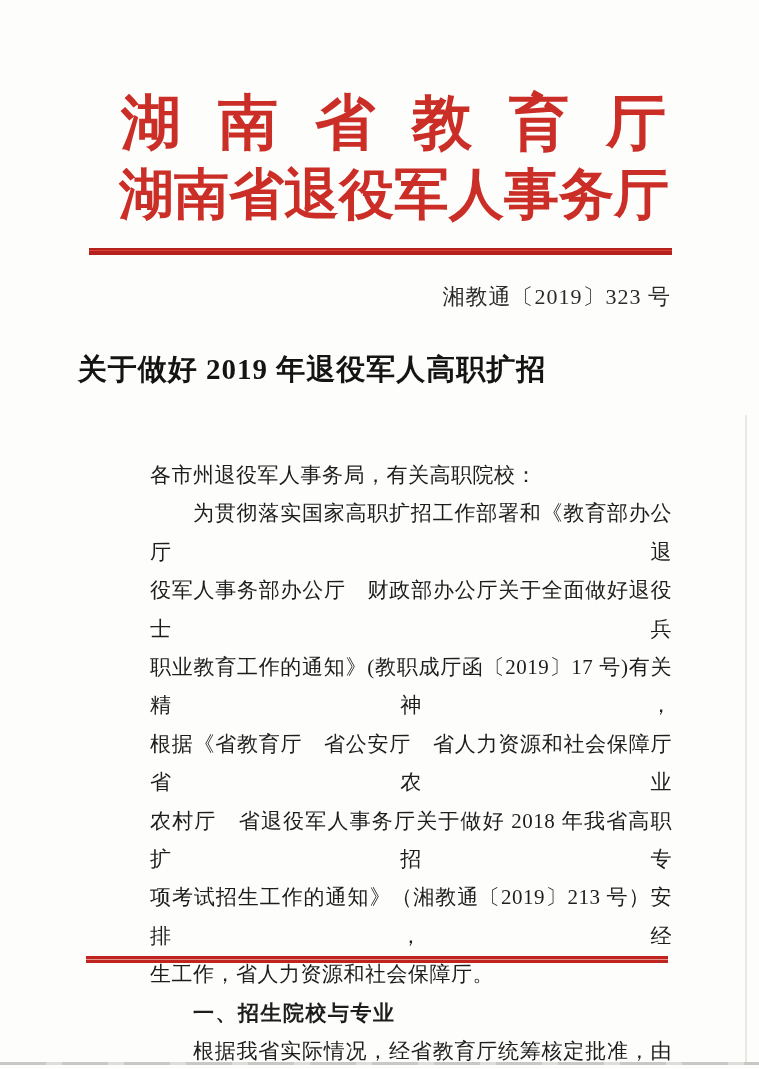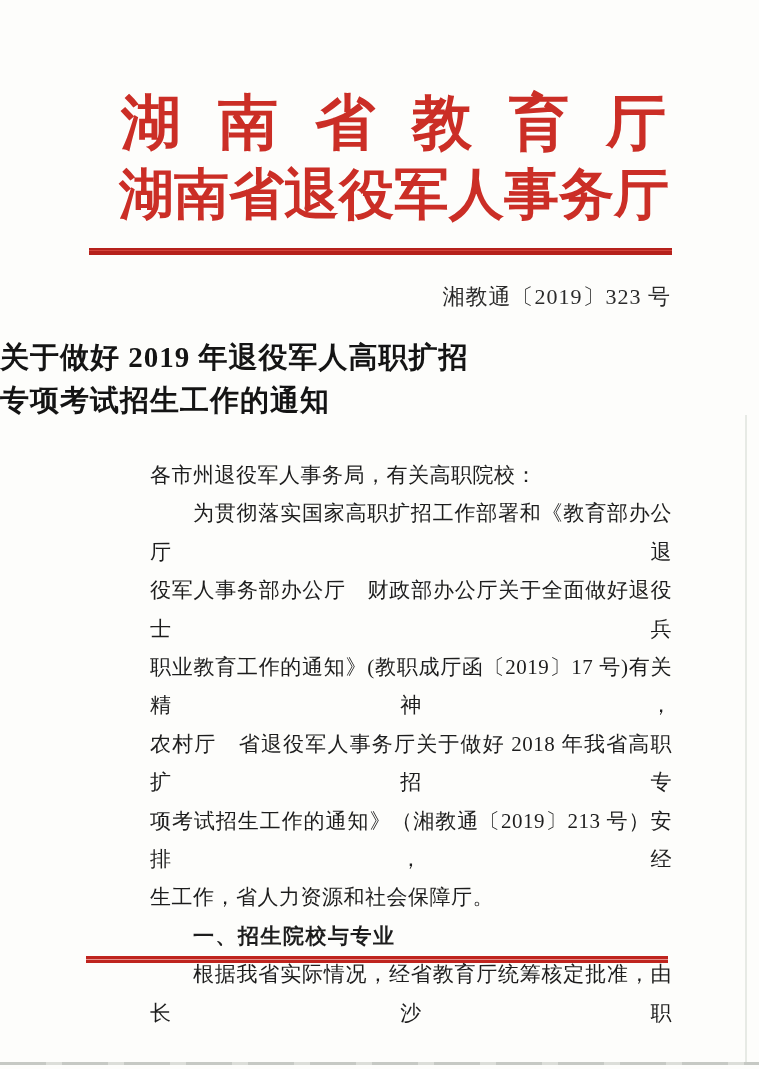--- a/index.html
+++ b/index.html
@@ -42,22 +42,22 @@
     position:absolute;
     top:282px; right:88px;
     font-size:22px;
     color:#2b2b2b;
     letter-spacing:1px;
     text-align:center;
   }
   
   .title{
     position:absolute;
-    top:336px; left:0; width:624px;
-    text-align:left;
+    top:348px; left:0; width:624px;
+    text-align:center;
     font-size:29px;
     font-weight:700;
     color:#141414;
     line-height:43px;
     letter-spacing:1px;
   }
   
   .body-block{
     position:absolute;
     top:456px; left:106px; width:566px;
@@ -119,28 +119,28 @@
       <span>务</span>
       <span>厅</span>
     </div>
 
   <div class="red-rule rule-top"></div>
 
   <div class="doc-no">湘教通〔2019〕323 号</div>
 
   <div class="title">
     <div>关于做好 2019 年退役军人高职扩招</div>
-    <div>专项考试招生工作的通知</div>
   </div>
 
   <div class="body-block">
       <div class="line">各市州退役军人事务局，有关高职院校：</div>
       <div class="line indent just">为贯彻落实国家高职扩招工作部署和《教育部办公厅　退</div>
       <div class="line just">役军人事务部办公厅　财政部办公厅关于全面做好退役士兵</div>
       <div class="line just">职业教育工作的通知》(教职成厅函〔2019〕17 号)有关精神，</div>
+      <div class="line just">根据《省教育厅　省公安厅　省人力资源和社会保障厅　省农业</div>
       <div class="line just">农村厅　省退役军人事务厅关于做好 2018 年我省高职扩招专</div>
       <div class="line just">项考试招生工作的通知》（湘教通〔2019〕213 号）安排，经</div>
       <div class="line">生工作，省人力资源和社会保障厅。</div>
       <div class="line indent bold">一、招生院校与专业</div>
       <div class="line indent just">根据我省实际情况，经省教育厅统筹核定批准，由长沙职</div>
     </div>
 
   <div class="red-rule rule-bottom"></div>
 
   <div class="scan-right"></div>

